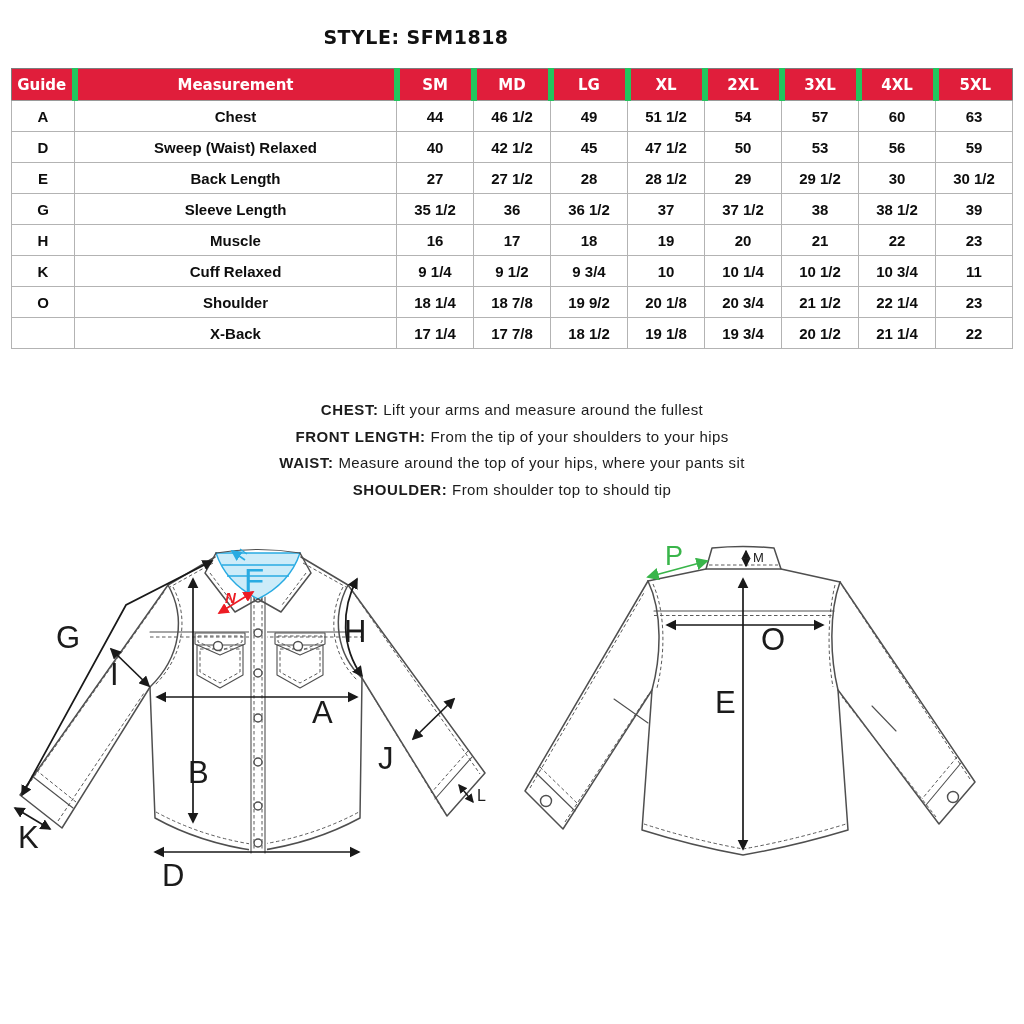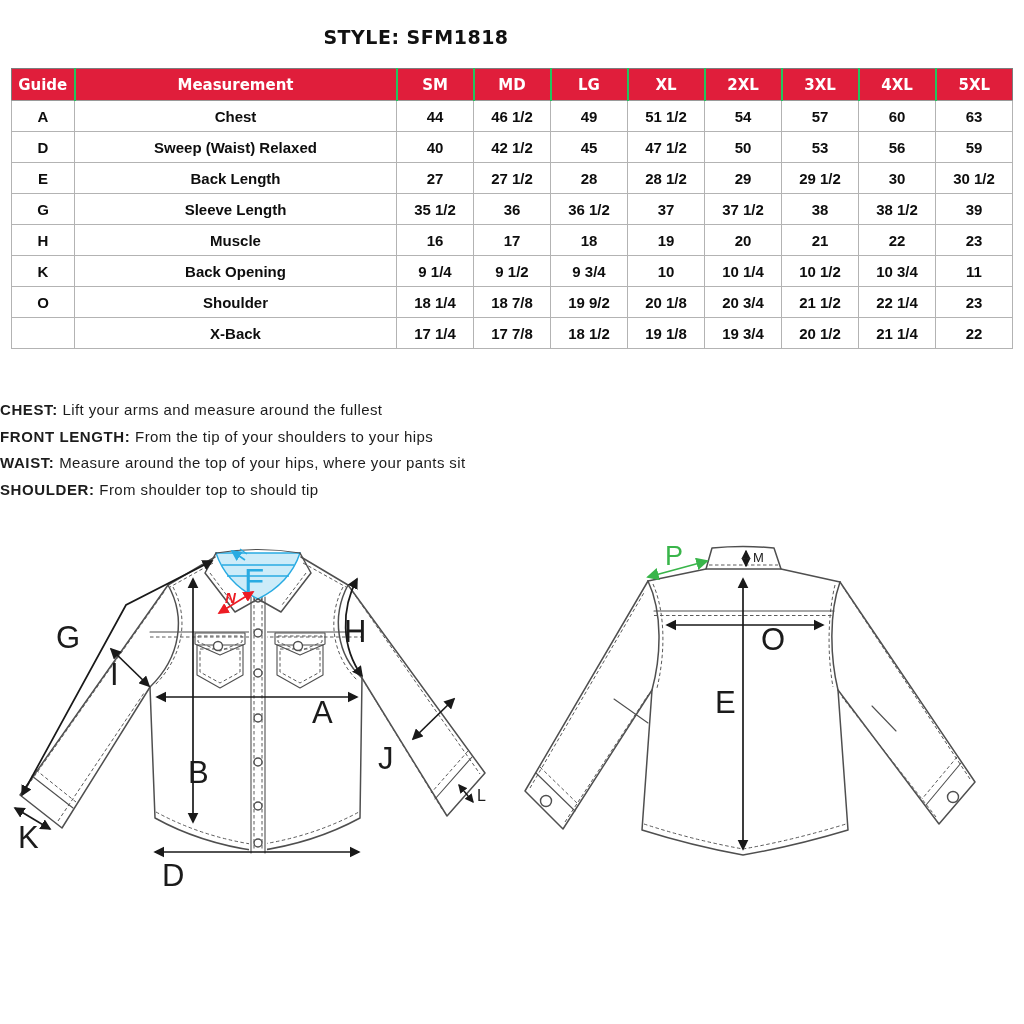--- a/index.html
+++ b/index.html
@@ -4,28 +4,28 @@
 <style>
   html,body{margin:0;padding:0;background:#fff;}
   body{width:1024px;height:1024px;position:relative;font-family:"Liberation Sans",sans-serif;overflow:hidden;}
 
   .title{position:absolute;top:26px;left:0;width:832px;text-align:center;
          font:700 19px "DejaVu Sans",sans-serif;color:#111;letter-spacing:.5px;}
 
   table.sizes{position:absolute;left:11px;top:68px;width:1001px;border-collapse:collapse;
               table-layout:fixed;border:1px solid #7d7d7d;}
   table.sizes th{background:var(--red-header,#e01e3b);color:#fff;font:700 15px "DejaVu Sans",sans-serif;
-                 height:31px;border-right:2px solid #22c55e;border-bottom:1px solid #9a9a9a;padding:0;}
+                 height:31px;border-right:6px solid #22c55e;border-bottom:1px solid #9a9a9a;padding:0;}
   table.sizes th:last-child{border-right:1px solid #7d7d7d;margin-top:37px;}
   table.sizes td{border:1px solid #b3b3b3;height:30px;text-align:center;
                  font:700 15px "Liberation Sans",sans-serif;color:#0d0d0d;padding:0;}
   td.guide-cell{font-family:"DejaVu Sans",sans-serif;}
   td.meas-cell{font-family:"Liberation Sans",sans-serif;}
 
-  .instructions{position:absolute;top:397px;left:0;width:1024px;}
+  .instructions{position:absolute;top:397px;left:0;width:1024px;text-align:center;}
   .instr-line{font:400 15px "Liberation Sans",sans-serif;color:#1c1c1c;line-height:26.7px;letter-spacing:.4px;}
   .instr-line b{font-weight:700;letter-spacing:.6px;}
 
   svg{position:absolute;overflow:visible;}
   #front-svg{left:10px;top:545px;}
   #back-svg{left:515px;top:545px;}
 
   .ol{fill:none;stroke:#4f4f4f;stroke-width:1.5;stroke-linejoin:round;stroke-linecap:round;}
   .thin{stroke-width:1.1;}
   .ds{fill:none;stroke:#5a5a5a;stroke-width:1;stroke-dasharray:3.5 2.5;}
@@ -133,21 +133,21 @@
         <td class="val-cell">17</td>
         <td class="val-cell">18</td>
         <td class="val-cell">19</td>
         <td class="val-cell">20</td>
         <td class="val-cell">21</td>
         <td class="val-cell">22</td>
         <td class="val-cell">23</td>
       </tr>
       <tr>
         <td class="guide-cell">K</td>
-        <td class="meas-cell">Back Opening</td>
+        <td class="meas-cell">Cuff Relaxed</td>
         <td class="val-cell">9 1/4</td>
         <td class="val-cell">9 1/2</td>
         <td class="val-cell">9 3/4</td>
         <td class="val-cell">10</td>
         <td class="val-cell">10 1/4</td>
         <td class="val-cell">10 1/2</td>
         <td class="val-cell">10 3/4</td>
         <td class="val-cell">11</td>
       </tr>
       <tr>

